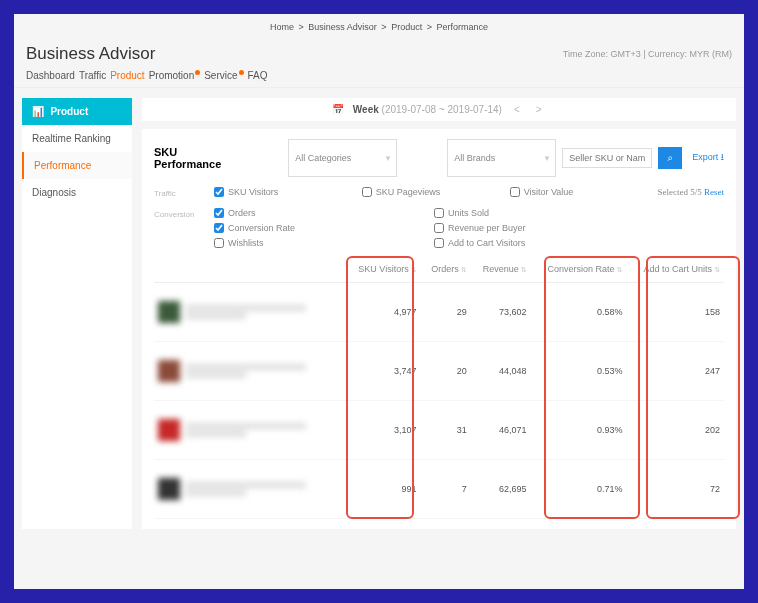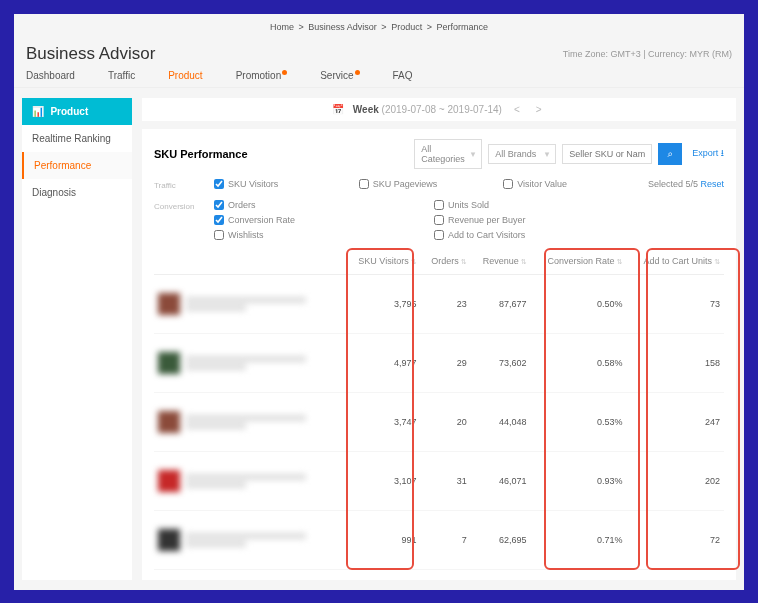--- a/index.html
+++ b/index.html
@@ -3,46 +3,46 @@
 <meta charset="utf-8">
 <style>
 * { margin: 0; padding: 0; box-sizing: border-box; }
 body { font-family: Arial, sans-serif; background: #2720a8; padding: 14px; }
 .app { background: #f5f5f5; width: 730px; min-height: 575px; }
 .breadcrumb { padding: 8px 12px; font-size: 9px; color: #555; text-align: center; }
 .breadcrumb span { margin: 0 2px; }
 .header-row { display: flex; justify-content: space-between; align-items: center; padding: 4px 12px 0; }
 .page-title { font-size: 17px; color: #333; font-weight: normal; }
 .tz-info { font-size: 9px; color: #999; }
-.tabs { display: flex; gap: 33px; padding: 6px 12px 0; font-size: 10px; border-bottom: 1px solid #eee; }
+.tabs { display: flex; gap: 4px; padding: 6px 12px 0; font-size: 10px; border-bottom: 1px solid #eee; }
 .tab { padding-bottom: 6px; color: #555; cursor: pointer; position: relative; }
 .tab.active { color: #ff6a00; }
 .tab .dot { display: inline-block; width: 5px; height: 5px; background: #ff6a00; border-radius: 50%; vertical-align: top; margin-left: 1px; }
 .body-row { display: flex; padding: 10px 8px; gap: 10px; }
 .sidebar { width: 110px; background: #fff; flex-shrink: 0; }
 .side-hdr { background: #00bcd4; color: #fff; font-size: 10px; padding: 8px 10px; font-weight: bold; display: flex; align-items: center; gap: 6px; }
 .side-item { font-size: 10px; padding: 8px 10px; color: #555; cursor: pointer; }
 .side-item.active { color: #ff6a00; border-left: 2px solid #ff6a00; background: #fafafa; }
 .main { flex: 1; display: flex; flex-direction: column; gap: 8px; }
 .datebar { background: #fff; padding: 6px; text-align: center; font-size: 10px; color: #555; display: flex; justify-content: center; align-items: center; gap: 8px; }
 .datebar .nav { color: #bbb; cursor: pointer; padding: 0 4px; }
 .panel { background: #fff; padding: 10px 12px; }
 .panel-hdr { display: flex; align-items: center; gap: 6px; font-size: 10px; }
 .panel-hdr .title { font-weight: bold; flex: 1; font-size: 11px; }
-.sel { border: 1px solid #ddd; padding: 4px 6px; font-size: 9px; color: #888; width: 68px; display: flex; justify-content: space-between; align-items: center; cursor: pointer; }
+.sel { border: 1px solid #ddd; padding: 13px 6px; font-size: 9px; color: #888; width: 109px; display: flex; justify-content: space-between; align-items: center; cursor: pointer; margin-left: 44px; }
 .search-inp { border: 1px solid #ddd; padding: 4px 6px; font-size: 9px; width: 90px; }
 .search-btn { background: #1e88e5; color: #fff; border: none; width: 24px; height: 22px; cursor: pointer; font-size: 10px; }
 .export { color: #1e88e5; font-size: 9px; cursor: pointer; margin-left: 4px; }
 .metrics { display: flex; font-size: 9px; color: #888; margin-top: 10px; }
 .m-label { width: 60px; color: #bbb; font-size: 8px; padding-top: 2px; }
 .m-cols { flex: 1; display: flex; }
 .m-col { flex: 1; display: flex; flex-direction: column; gap: 5px; }
 .chk { display: flex; align-items: center; gap: 4px; cursor: pointer; }
 .chk input { width: 10px; height: 10px; accent-color: #1e88e5; }
-.sel-info { font-size: 9px; color: #888; white-space: nowrap; }
+.sel-info { font-size: 9px; color: #888; white-space: nowrap; font-family: Liberation Serif, serif; }
 .sel-info .reset { color: #1e88e5; cursor: pointer; }
 .table-wrap { position: relative; margin-top: 8px; }
 table { width: 100%; border-collapse: collapse; font-size: 9px; }
 th { text-align: right; padding: 8px 4px; color: #888; font-weight: normal; border-bottom: 1px solid #eee; white-space: nowrap; }
 th:first-child { width: 190px; }
 th .sort { color: #ccc; margin-left: 2px; font-size: 7px; }
 td { text-align: right; padding: 18px 4px; color: #555; border-bottom: 1px solid #f5f5f5; }
 td:first-child { text-align: left; }
 .prod { display: flex; align-items: center; gap: 6px; filter: blur(3px); }
 .thumb { width: 22px; height: 22px; background: #8b4a3a; }
@@ -193,36 +193,20 @@
                   <th>Orders<span class="sort">⇅</span></th>
                   <th>Revenue<span class="sort">⇅</span></th>
                   <th>Conversion Rate<span class="sort">⇅</span></th>
                   <th>Add to Cart Units<span class="sort">⇅</span></th>
                 </tr>
               </thead>
             <tbody id="tbody">
                 <tr>
                   <td>
                     <div class="prod">
-                      <div class="thumb "></div>
-                      <div class="p-txt">
-                        <div class="p-line"></div>
-                        <div class="p-line s"></div>
-                      </div>
-                    </div>
-                  </td>
-                  <td>3,795</td>
-                  <td>23</td>
-                  <td>87,677</td>
-                  <td>0.50%</td>
-                  <td>73</td>
-                </tr>
-                <tr>
-                  <td>
-                    <div class="prod">
                       <div class="thumb g"></div>
                       <div class="p-txt">
                         <div class="p-line"></div>
                         <div class="p-line s"></div>
                       </div>
                     </div>
                   </td>
                   <td>4,977</td>
                   <td>29</td>
                   <td>73,602</td>

